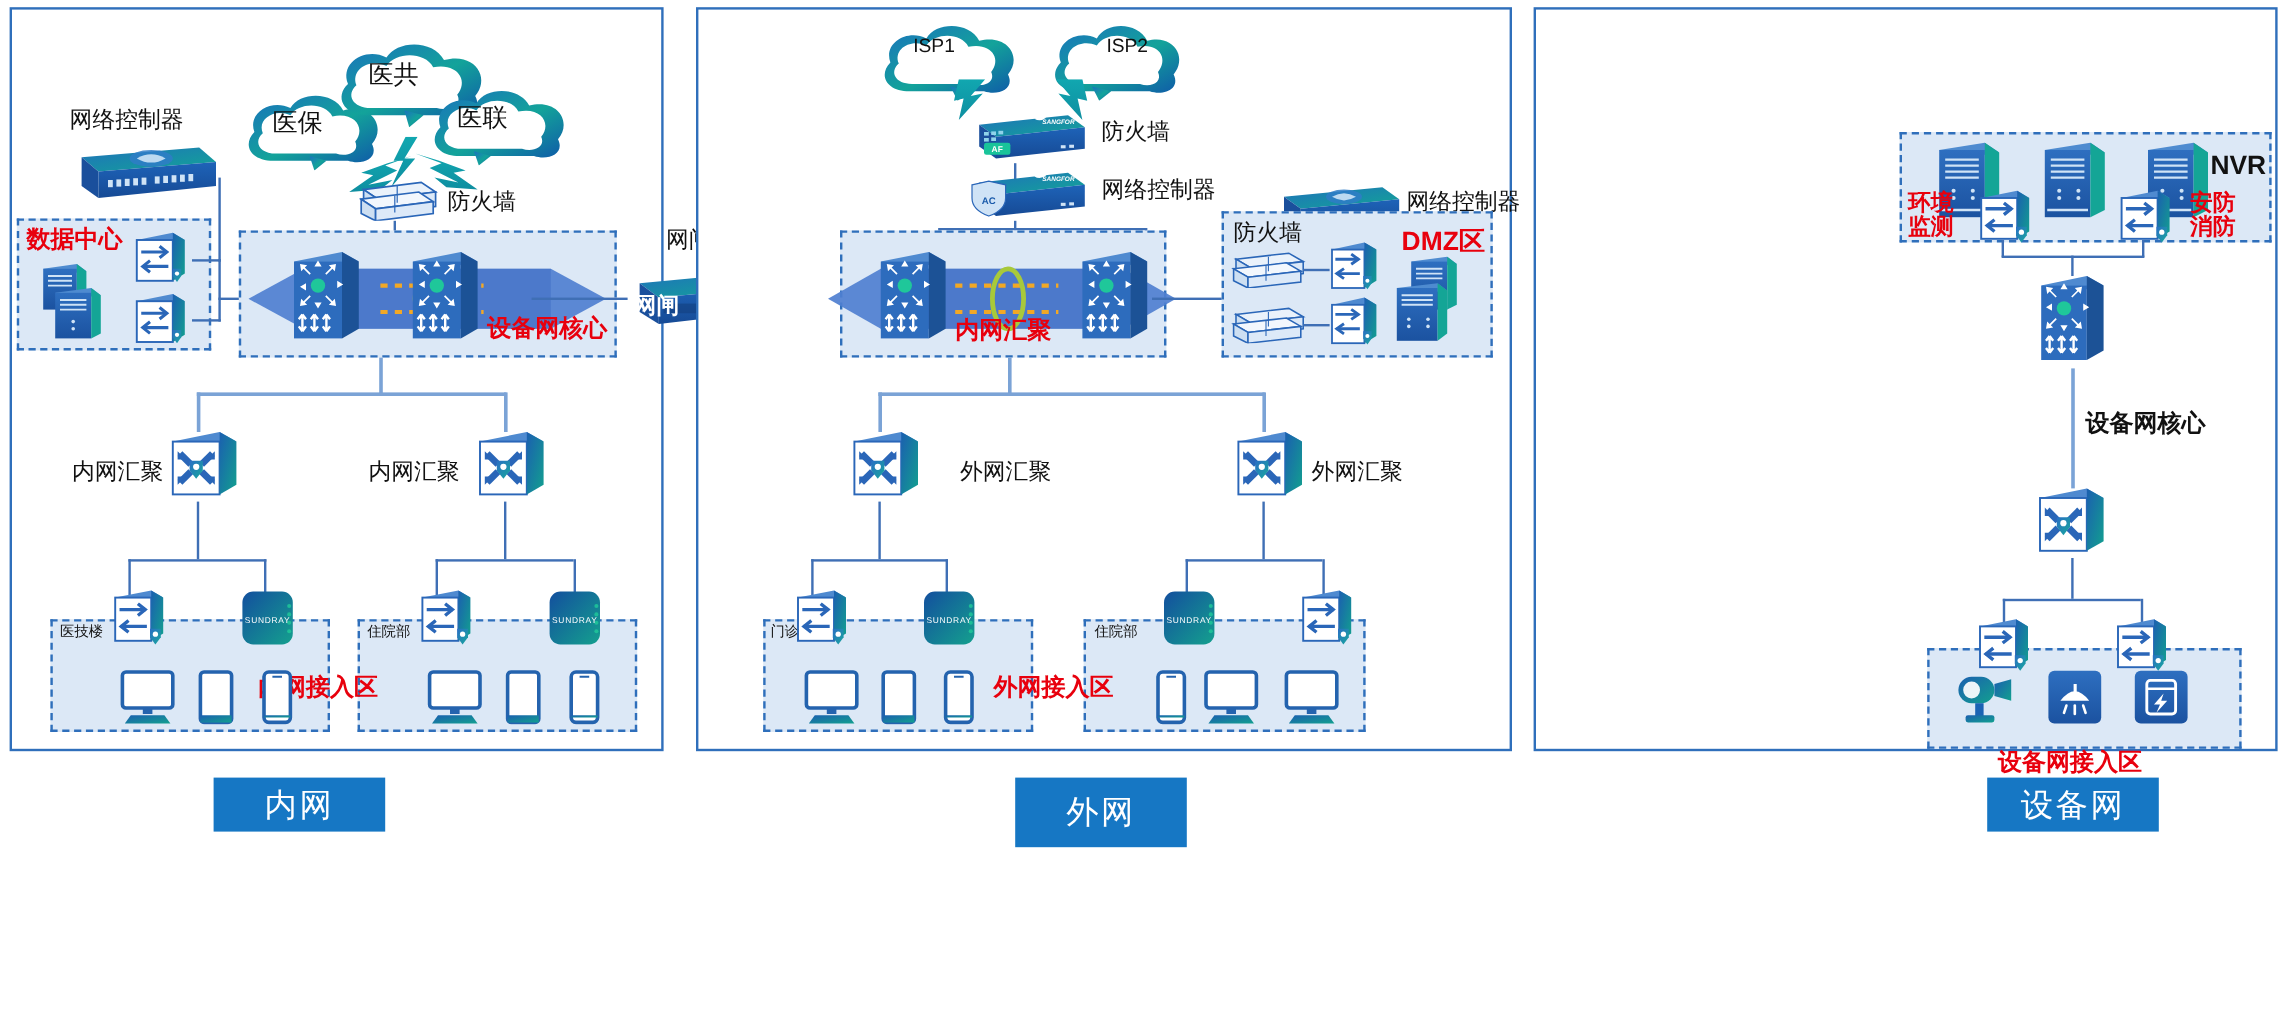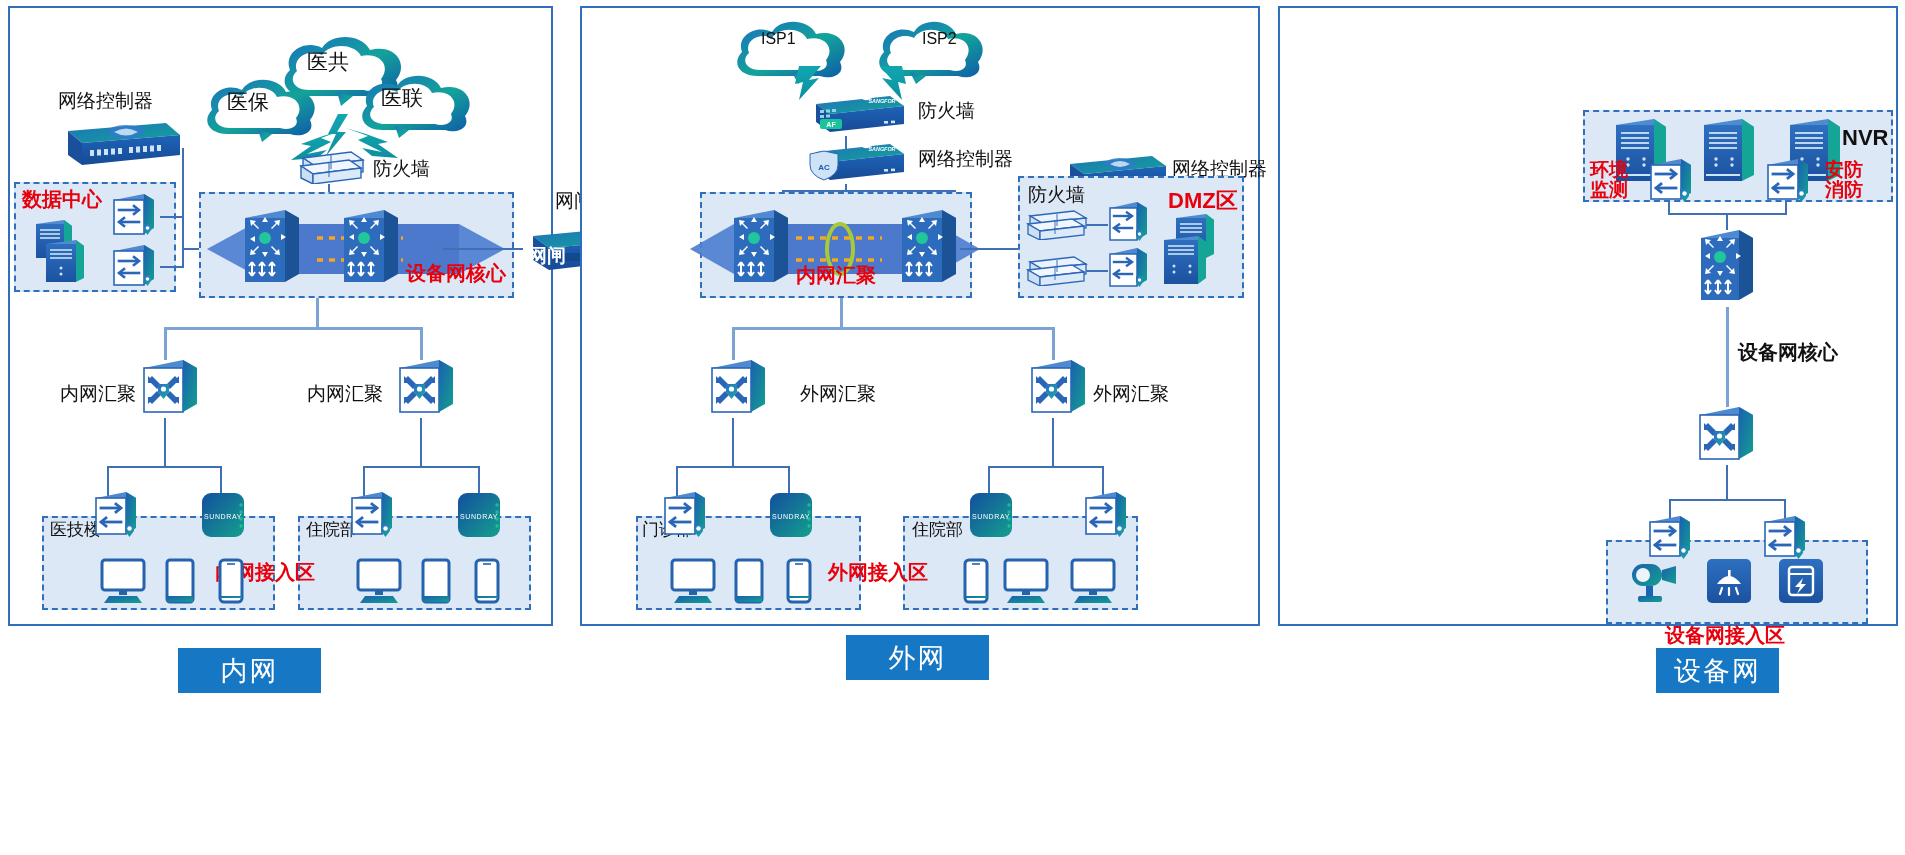--- a/index.html
+++ b/index.html
@@ -9,21 +9,21 @@
   
   .panel{position:absolute;border:2px solid #2f6fbb;background:#fff;box-sizing:border-box;}
   .panel-tab{position:absolute;background:#1677c4;color:#fff;font-size:27px;font-weight:400;
              display:flex;align-items:center;justify-content:center;box-sizing:border-box;letter-spacing:2px;}
 
   
   .zone{position:absolute;border:2px dashed #2f6fbb;background:#dce8f6;box-sizing:border-box;}
 
   
   .lbl{position:absolute;font-size:19px;color:#111;white-space:nowrap;line-height:1.1;}
-  .lbl.sm{font-size:17px;}
+  .lbl.sm{font-size:12px;}
   .lbl.red{color:#e8000d;font-weight:bold;font-size:20px;}
   .lbl.red2{color:#e8000d;font-weight:bold;font-size:19px;text-align:center;line-height:1.05;}
   .lbl.bold{font-weight:bold;}
   .lbl.en{font-family:"Liberation Sans",sans-serif;font-weight:bold;font-size:22px;}
 
   
   .ln{position:absolute;background:#3f6fb5;}
   .lnh{height:2px;}
   .lnv{width:2px;}
   .ln2{background:#7ba3d6;}
@@ -901,21 +901,21 @@
     </svg>
   </div>
   <div class="node" style="left:1068px;top:558px;">
     <svg width="52" height="48" viewBox="0 0 52 48">
       <rect x="4" y="2" width="42" height="30" rx="3" fill="#fff" stroke="#2463ae" stroke-width="3"></rect>
       <rect x="21" y="32" width="8" height="5" fill="#2463ae"></rect>
       <path d="M6 45 L44 45 L39 38 L11 38 Z" fill="url(#gTeal)"></path>
     </svg>
   </div>
 
-  <div class="panel-tab" style="left:846px;top:635px;width:143px;height:45px;font-family:Liberation Mono, monospace;">外网</div>
+  <div class="panel-tab" style="left:846px;top:648px;width:143px;height:58px;font-family:Liberation Mono, monospace;">外网</div>
 
   <div class="panel" style="left:1278px;top:6px;width:620px;height:620px;"></div>
 
   <div class="zone" style="left:1583px;top:110px;width:310px;height:92px;"></div>
 
   <div class="node" style="left:1612px;top:117px;">
     <svg width="60" height="72" viewBox="0 0 60 72">
       <path d="M4 8 L42 2 L54 10 L16 16 Z" fill="#4e8bd0"></path>
       <rect x="4" y="8" width="38" height="56" fill="url(#gSrv)"></rect>
         <path d="M42 2 L54 10 L54 58 L42 64 Z" fill="#14a596"></path>
@@ -1121,15 +1121,15 @@
   </div>
   <div class="node" style="left:1778px;top:558px;">
     <svg width="46" height="46" viewBox="0 0 46 46">
       <rect x="1" y="1" width="44" height="44" rx="5" fill="url(#gSrv)"></rect>
       <rect x="11" y="9" width="24" height="28" rx="3" fill="none" stroke="#fff" stroke-width="2.4"></rect>
       <line x1="11" y1="16" x2="35" y2="16" stroke="#fff" stroke-width="2"></line>
       <path d="M25 20 l-8 9 l5 0 l-3 7 l9 -10 l-5 0 z" fill="#fff"></path>
     </svg>
   </div>
 
-  <div class="panel-tab" style="left:1656px;top:648px;width:123px;height:45px;">设备网</div>
+  <div class="panel-tab" style="left:1656px;top:648px;width:143px;height:45px;">设备网</div>
 
 </div>
 
 </body></html>

